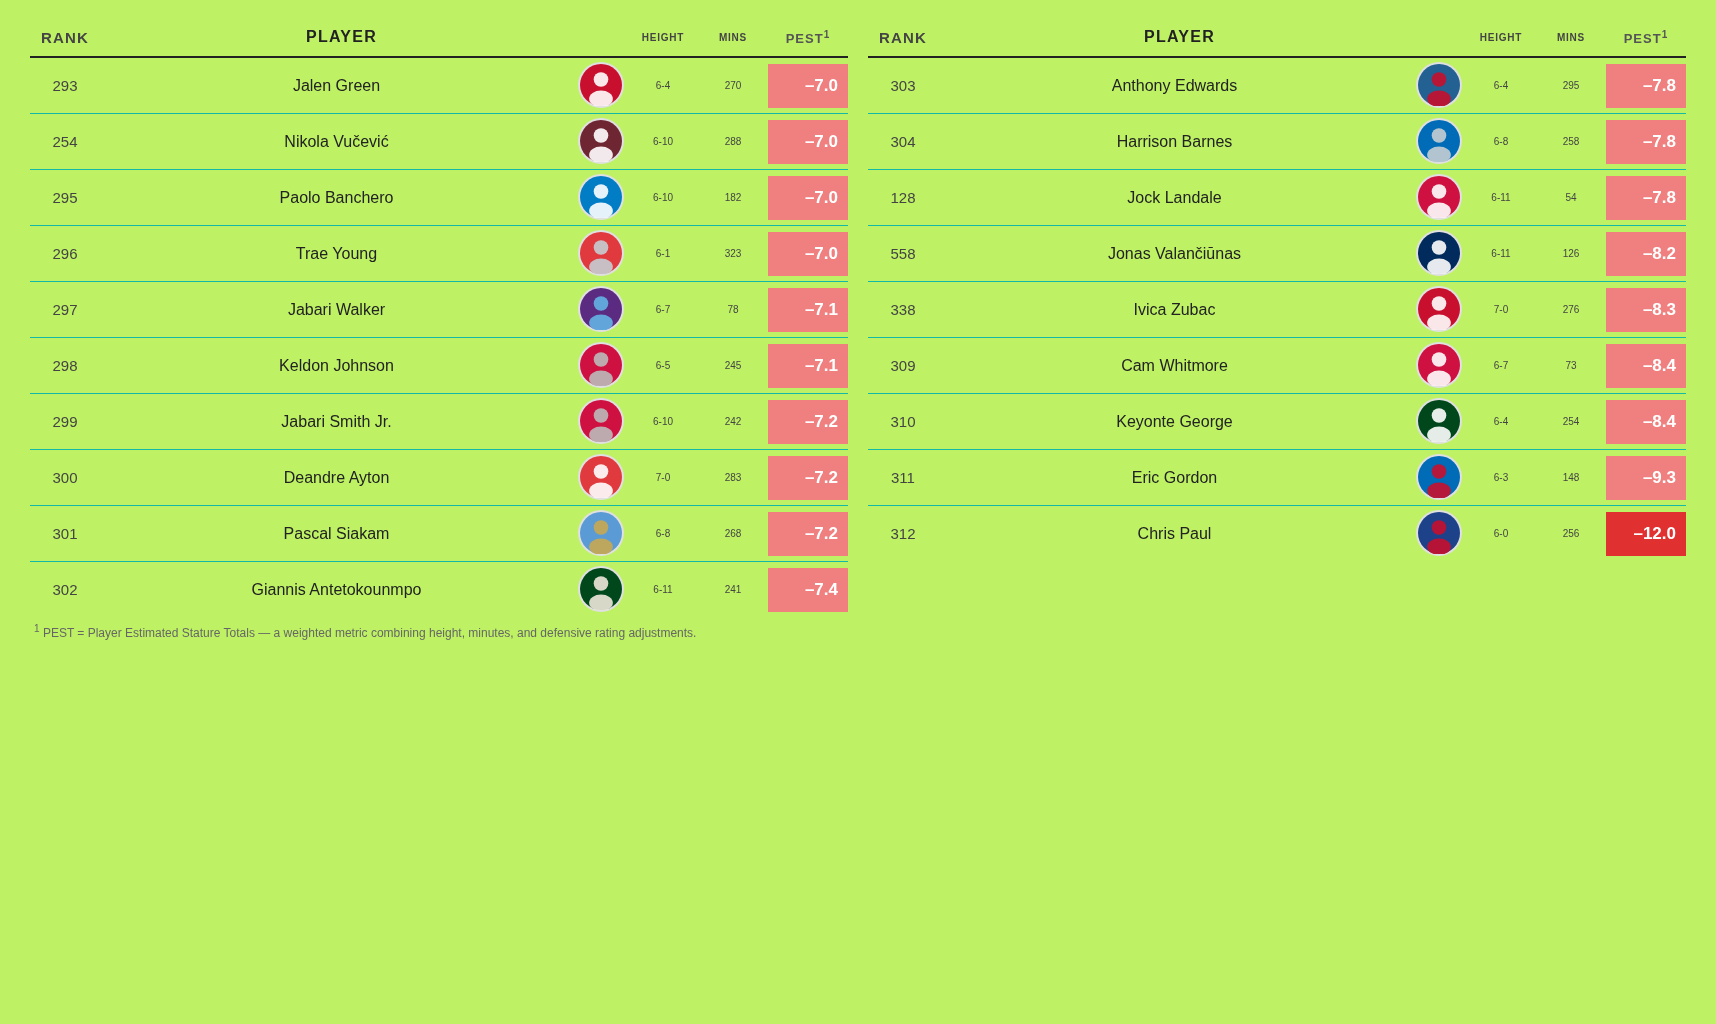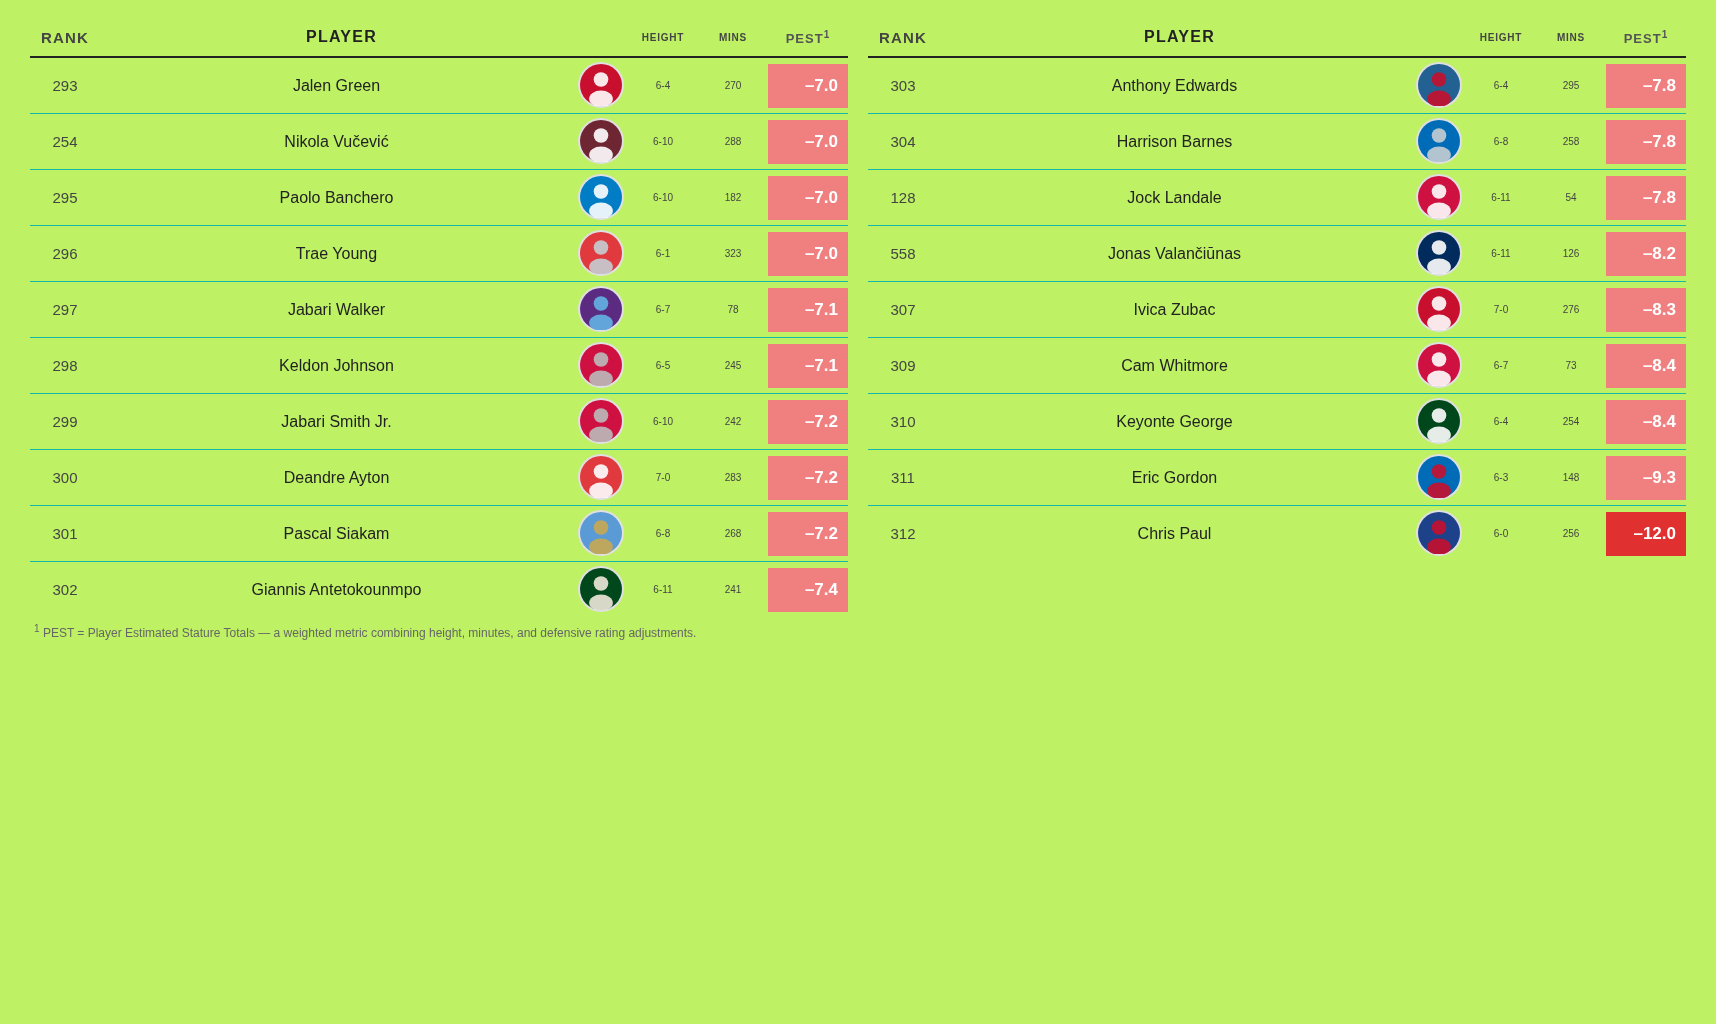--- a/index.html
+++ b/index.html
@@ -399,21 +399,21 @@
   </svg>
         </div>
       </td>
       <td class="height-col">6-11</td>
       <td class="mins-col">126</td>
       <td class="pest-col">
         <span class="pest-badge">–8.2</span>
       </td>
     </tr>
             <tr>
-      <td class="rank-col">307</td>
+      <td class="rank-col">338</td>
       <td class="player-col">Ivica Zubac</td>
       <td class="avatar-col">
         <div class="avatar">
           <svg viewBox="0 0 46 46" xmlns="http://www.w3.org/2000/svg">
     <circle cx="23" cy="23" r="23" fill="#c8102e"></circle>
     <circle cx="23" cy="17" r="8" fill="#fff" opacity="0.9"></circle>
     <ellipse cx="23" cy="38" rx="13" ry="9" fill="#fff" opacity="0.9"></ellipse>
   </svg>
         </div>
       </td>

